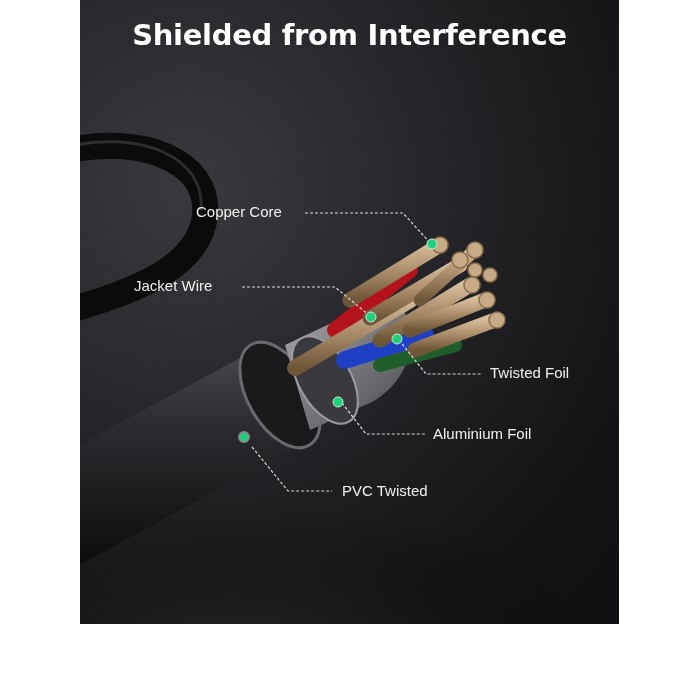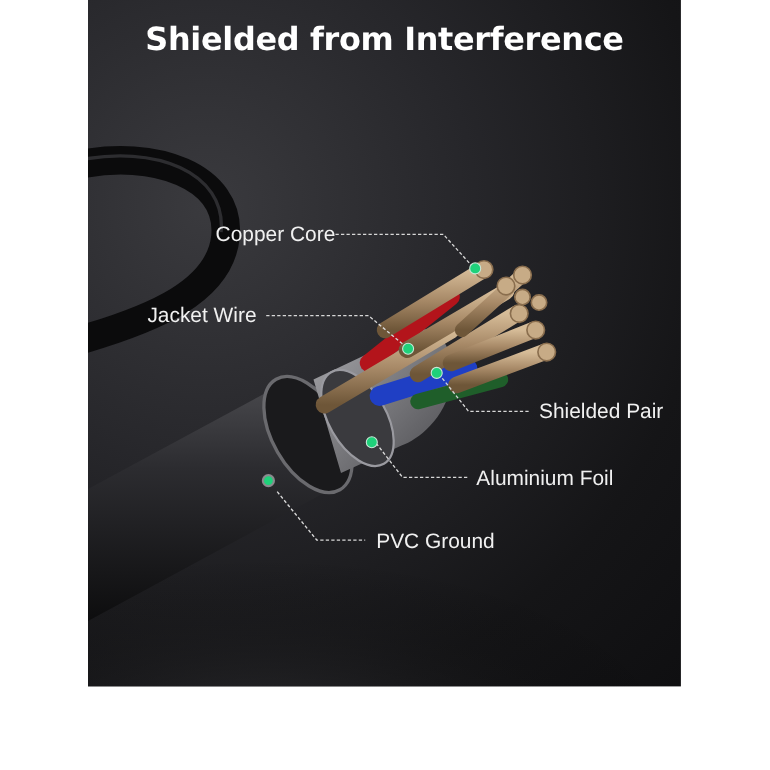--- a/index.html
+++ b/index.html
@@ -9,21 +9,21 @@
       background: radial-gradient(ellipse at 20% 30%, #3a3a3e 0%, #26262a 40%, #151517 75%, #0f0f11 100%);
       overflow: hidden;
     }
     .panel svg.art { position: absolute; left: 0; top: 0; }
     .title {
       position: absolute; left: 0; top: 18px; width: 539px; text-align: center;
       font-family: "DejaVu Sans", sans-serif; font-weight: bold; font-size: 29px;
       color: #ffffff; letter-spacing: -0.3px; white-space: nowrap;
     }
     .label {
-      position: absolute; font-family: "Liberation Sans", sans-serif; font-size: 19px;
+      position: absolute; font-family: "Liberation Sans", sans-serif; font-size: 15px;
       color: #f0f0f0; white-space: nowrap;
     }
   </style>
 </head>
 <body>
 
 <div class="panel">
   <svg class="art" width="539" height="700" viewBox="0 0 539 700">
     <defs>
       <linearGradient id="jacketGrad" x1="0" y1="0" x2="0" y2="1">
@@ -102,16 +102,16 @@
       <circle cx="317" cy="339" r="5" fill="#1fd17a" stroke="#c8e8d8" stroke-width="1"></circle>
       <circle cx="258" cy="402" r="5" fill="#1fd17a" stroke="#c8e8d8" stroke-width="1"></circle>
       <circle cx="164" cy="437" r="5" fill="#1fd17a" stroke="#8a8a8e" stroke-width="2"></circle>
     </g>
   </svg>
 
   <div class="title">Shielded from Interference</div>
 
   <div class="label" style="left:116px; top:203px;">Copper Core</div>
   <div class="label" style="left:54px; top:277px;">Jacket Wire</div>
-  <div class="label" style="left:410px; top:364px;">Shielded Pair</div>
+  <div class="label" style="left:410px; top:364px;">Twisted Foil</div>
   <div class="label" style="left:353px; top:425px;text-align:center;">Aluminium Foil</div>
-  <div class="label" style="left:262px; top:482px;">PVC Ground</div>
+  <div class="label" style="left:262px; top:482px;">PVC Twisted</div>
 </div>
 
 </body></html>

